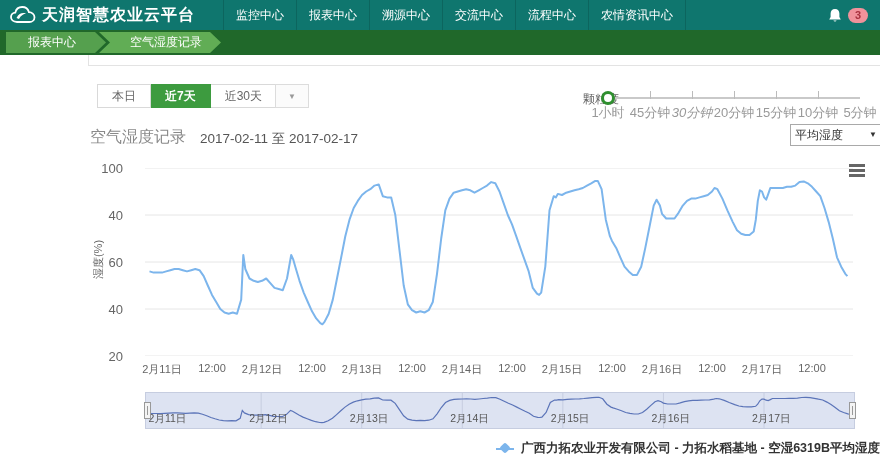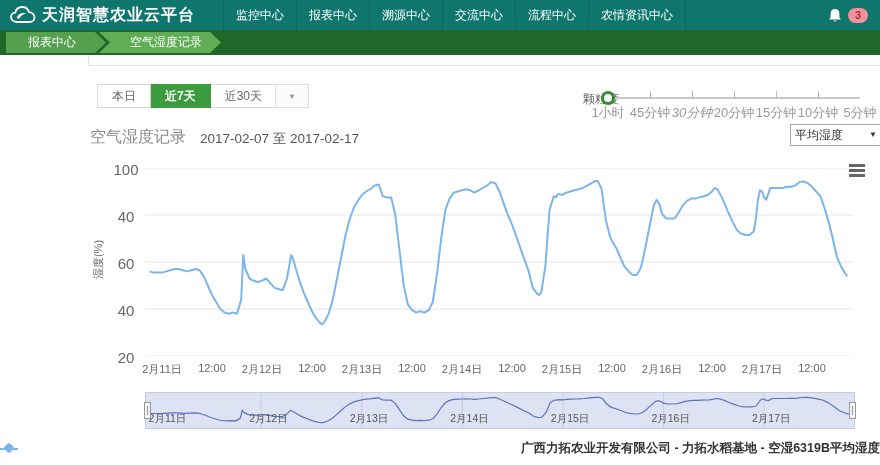--- a/index.html
+++ b/index.html
@@ -37,32 +37,32 @@
   .slider-tick { position:absolute; top:91px; width:1px; height:8px; background:#bbb; }
   .slider-handle { position:absolute; left:601px; top:91px; width:14px; height:14px; border:3px solid #2f8f2f; background:#fff; border-radius:50%; cursor:pointer; }
   .slider-lab { position:absolute; top:104px; width:44px; text-align:center; font-size:13px; color:#999; white-space:nowrap; }
   
   .chart-title { position:absolute; left:90px; top:127px; font-size:16px; color:#8a8a8a; }
   .chart-dates { position:absolute; left:200px; top:130px; font-size:13.5px; color:#555; }
   .metric-select { position:absolute; left:790px; top:124px; width:92px; height:22px; border:1px solid #a9a9a9; background:#fff; font-size:12px; color:#333; line-height:20px; padding:0 4px; display:flex; justify-content:space-between; align-items:center; cursor:pointer; }
   .metric-select .arrow { font-size:8px; color:#333; }
   
   .plot-svg { position:absolute; left:145px; top:168px; }
-  .ylab { position:absolute; left:109px; width:34px; text-align:center; font-size:15px; color:#666; }
+  .ylab { position:absolute; left:89px; width:34px; text-align:right; font-size:13px; color:#666; }
   .ytitle { position:absolute; left:68px; top:252px; width:60px; text-align:center; font-size:11px; color:#666; transform:rotate(-90deg); }
   .xlab { position:absolute; top:362px; width:60px; text-align:center; font-size:11px; color:#666; white-space:nowrap; }
   .burger { position:absolute; left:849px; top:164px; width:16px; cursor:pointer; }
   .burger div { height:3px; background:#666; margin-bottom:2px; }
   
   .navigator { position:absolute; left:145px; top:392px; width:710px; height:37px; background:#dde3f2; border:1px solid #c6cde0; }
   .nav-day-lab { position:absolute; bottom:2px; font-size:10.5px; color:#555; white-space:nowrap; }
   .nav-handle { position:absolute; top:9px; width:7px; height:17px; background:#f4f4f4; border:1px solid #999; }
   .nav-handle::after { content:""; position:absolute; left:2px; top:3px; width:1px; height:9px; background:#999; }
   
-  .legend { position:absolute; left:0; top:440px; width:880px; display:flex; align-items:center; justify-content:space-between; gap:7px; }
+  .legend { position:absolute; left:0; top:440px; width:880px; display:flex; align-items:center; justify-content:flex-end; gap:7px; }
   .legend-marker { position:relative; width:18px; height:9px; }
   .legend-marker .line { position:absolute; left:0; top:4px; width:18px; height:2px; background:#7cb5ec; }
   .legend-marker .dot { position:absolute; left:5px; top:0; width:8px; height:8px; background:#7cb5ec; border-radius:2px; transform:rotate(45deg); }
   .legend-text { font-size:12.5px; font-weight:bold; color:#333; }
 </style>
 </head>
 <body>
 
 <div class="page">
 
@@ -122,21 +122,21 @@
       <div class="slider-lab" style="left: 586px;">1小时</div>
       <div class="slider-lab" style="left: 628px;">45分钟</div>
       <div class="slider-lab" style="left: 670px; font-style: italic;">30分钟</div>
       <div class="slider-lab" style="left: 712px;">20分钟</div>
       <div class="slider-lab" style="left: 754px;">15分钟</div>
       <div class="slider-lab" style="left: 796px;">10分钟</div>
       <div class="slider-lab" style="left: 838px;">5分钟</div>
     </div>
 
   <div class="chart-title">空气湿度记录</div>
-  <div class="chart-dates">2017-02-07 至 2017-02-17</div>
+  <div class="chart-dates">2017-02-11 至 2017-02-17</div>
   <div class="metric-select">
     <span>平均湿度</span>
     <span class="arrow">▼</span>
   </div>
 
   <div class="ytitle">湿度(%)</div>
   <div id="ylabels">
       <div class="ylab" style="top: 161px;">100</div>
       <div class="ylab" style="top: 208px;">40</div>
       <div class="ylab" style="top: 255px;">60</div>

